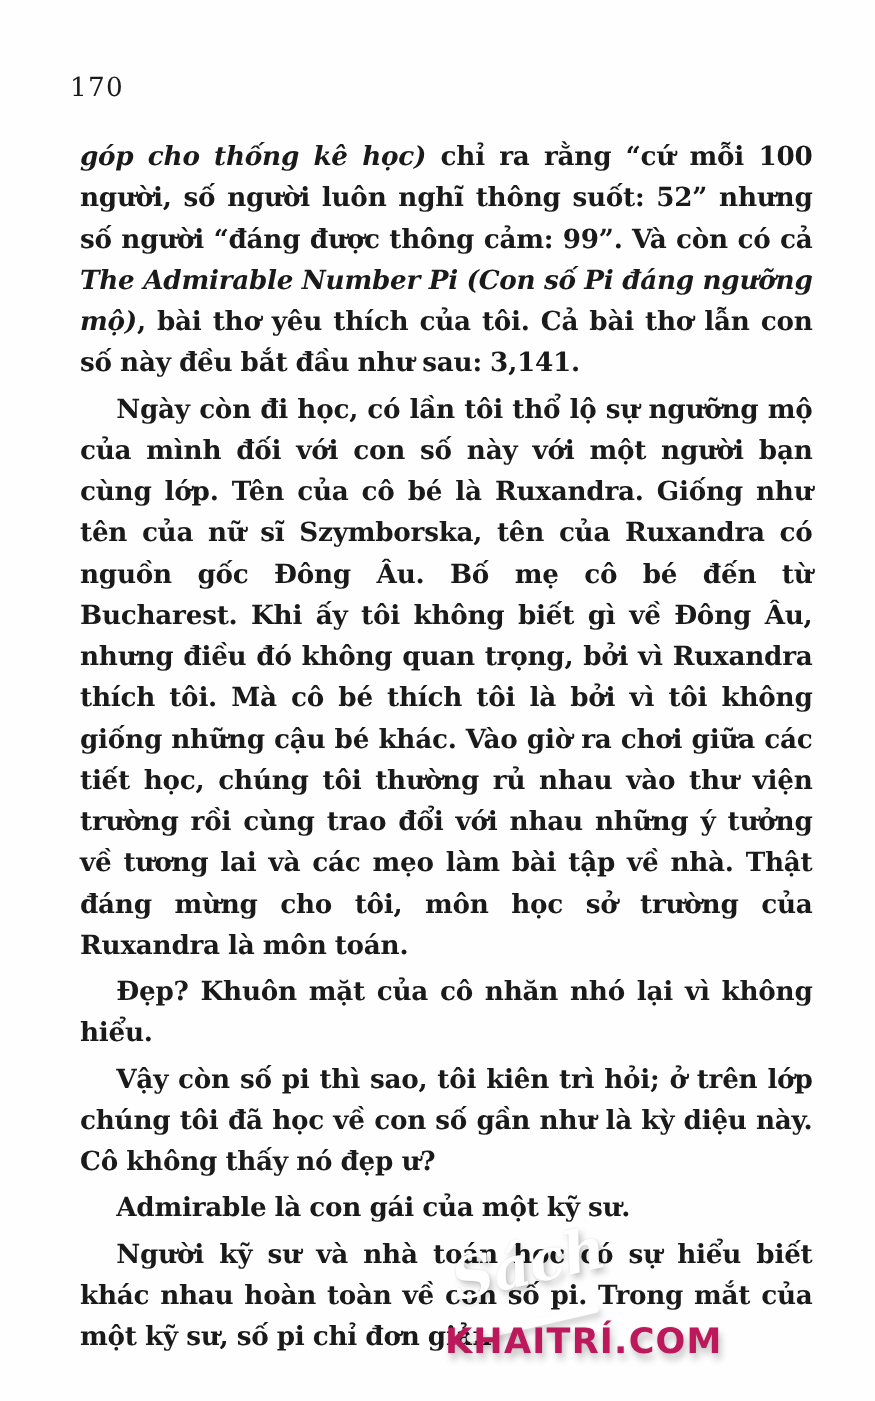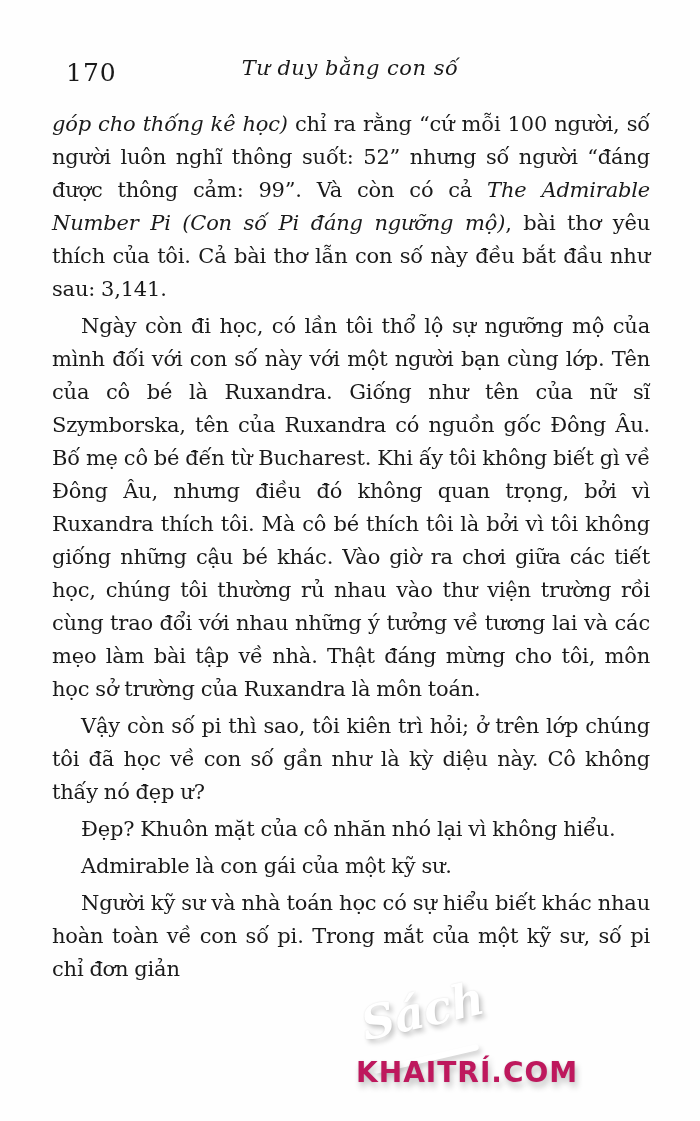--- a/index.html
+++ b/index.html
@@ -22,23 +22,23 @@
   
   .page-header {
     position: absolute;
     top: 56px;
     left: 52px;
     right: 52px;
     height: 28px;
   }
   .page-number {
     position: absolute;
-    left: 14px;
+    left: 4px;
     top: 2px;
-    font-size: 25px;
+    font-size: 21px;
     letter-spacing: 1px;
     font-variant-numeric: oldstyle-nums;
   }
   .running-title {
     position: absolute;
     left: 0;
     right: 0;
     top: 0;
     text-align: center;
     font-style: italic;
@@ -52,22 +52,23 @@
     top: 108px;
     left: 52px;
     width: 598px;
     text-align: justify;
     font-size: 21px;
     line-height: 33px;
     letter-spacing: -0.2px;
     word-spacing: -0.5px;
   }
   .para {
-    margin: 0 0 4px 0;
+    margin: 0 0 4px 12px;
     text-rendering: optimizeLegibility;
+    font-weight: bold;
   }
   .para.indent { text-indent: 29px; }
   .run.italic { font-style: italic; }
 
   
   .watermark {
     position: absolute;
     left: 0;
     top: 0;
     width: 700px;
@@ -111,28 +112,27 @@
     text-shadow: 0 0 2px rgba(0,0,0,0.10), 2px 5px 6px rgba(0,0,0,0.24);
   }
 </style>
 </head>
 <body>
 
 <div class="page">
 
   <header class="page-header">
     <span class="page-number">170</span>
-    <span class="running-title">Tư duy bằng con số</span>
   </header>
 
   <main class="body-text">
       <p class="para"><span class="run italic">góp cho thống kê học)</span><span class="run"> chỉ ra rằng “cứ mỗi 100 người, số người luôn nghĩ thông suốt: 52” nhưng số người “đáng được thông cảm: 99”. Và còn có cả </span><span class="run italic">The Admirable Number Pi (Con số Pi đáng ngưỡng mộ)</span><span class="run">, bài thơ yêu thích của tôi. Cả bài thơ lẫn con số này đều bắt đầu như sau: 3,141.</span></p>
       <p class="para indent"><span class="run">Ngày còn đi học, có lần tôi thổ lộ sự ngưỡng mộ của mình đối với con số này với một người bạn cùng lớp. Tên của cô bé là Ruxandra. Giống như tên của nữ sĩ Szymborska, tên của Ruxandra có nguồn gốc Đông Âu. Bố mẹ cô bé đến từ Bucharest. Khi ấy tôi không biết gì về Đông Âu, nhưng điều đó không quan trọng, bởi vì Ruxandra thích tôi. Mà cô bé thích tôi là bởi vì tôi không giống những cậu bé khác. Vào giờ ra chơi giữa các tiết học, chúng tôi thường rủ nhau vào thư viện trường rồi cùng trao đổi với nhau những ý tưởng về tương lai và các mẹo làm bài tập về nhà. Thật đáng mừng cho tôi, môn học sở trường của Ruxandra là môn toán.</span></p>
+      <p class="para indent"><span class="run">Đẹp? Khuôn mặt của cô nhăn nhó lại vì không hiểu.</span></p>
       <p class="para indent"><span class="run">Vậy còn số pi thì sao, tôi kiên trì hỏi; ở trên lớp chúng tôi đã học về con số gần như là kỳ diệu này. Cô không thấy nó đẹp ư?</span></p>
-      <p class="para indent"><span class="run">Đẹp? Khuôn mặt của cô nhăn nhó lại vì không hiểu.</span></p>
       <p class="para indent"><span class="run">Admirable là con gái của một kỹ sư.</span></p>
       <p class="para indent"><span class="run">Người kỹ sư và nhà toán học có sự hiểu biết khác nhau hoàn toàn về con số pi. Trong mắt của một kỹ sư, số pi chỉ đơn giản</span></p>
     </main>
 
   <div class="watermark">
     <span class="wm-script">Sách</span>
     <span class="wm-underline"></span>
     <span class="wm-main">KHAITRÍ.COM</span>
   </div>
 

